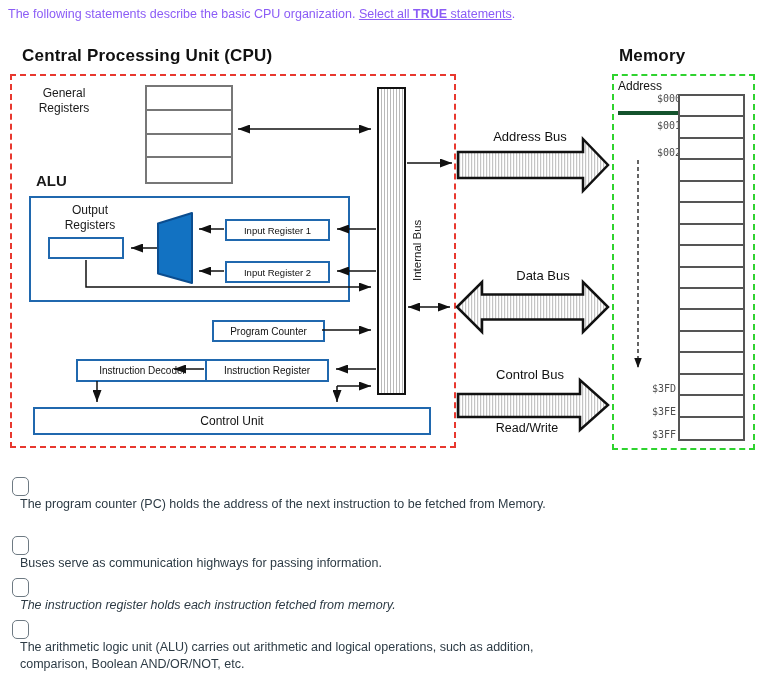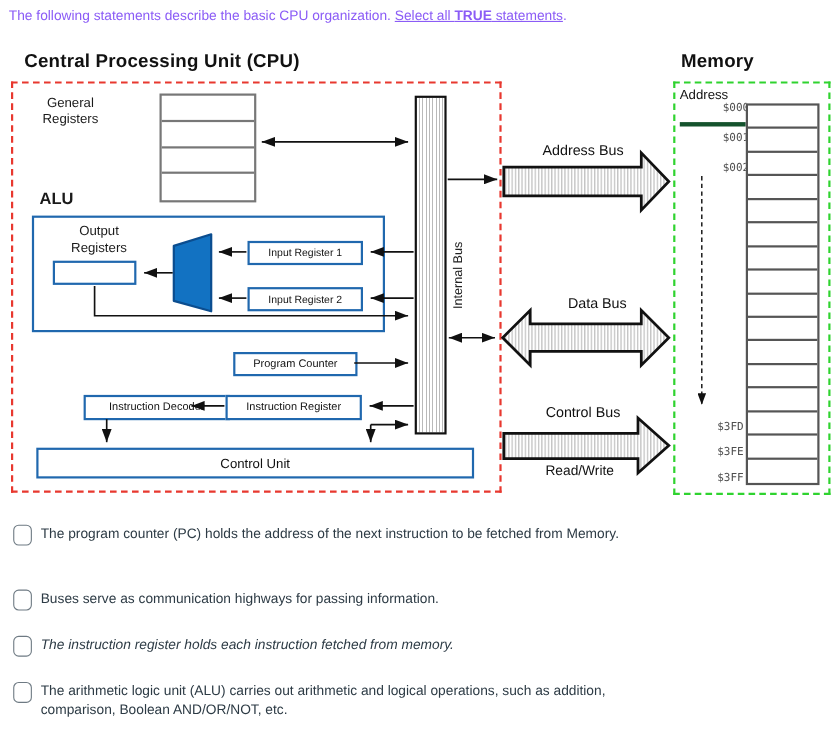--- a/index.html
+++ b/index.html
@@ -53,21 +53,21 @@
 
   
   .addr-head{left:618px;top:79px;font-size:12px;color:#111;border-bottom:4px solid #14532d;width:60px;padding-bottom:18px;}
   .addr{font-size:10px;}
   .memcells{left:678px;top:94px;width:63px;height:343px;border:2px solid #555;
             display:grid;grid-auto-rows:1fr;background:#fff;}
   .mem-cell{border-bottom:2px solid #555;}
   .mem-cell:last-child{border-bottom:none;}
 
   
-  .stmt-row{left:12px;width:600px;display:flex;align-items:flex-start;}
+  .stmt-row{left:12px;width:600px;display:flex;align-items:flex-start;flex-direction:column;}
   .cbx{width:15px;height:17px;border:1.5px solid #6e7a83;border-radius:5px;background:#fff;flex:0 0 auto;}
   .stmt-text{margin-left:8px;font-size:12.5px;line-height:1.35;color:#2d3b45;width:545px;}
 
   svg{display:block;}
 </style>
 </head>
 <body>
 
 <div class="abs question">
   <span>The following statements describe the basic CPU organization. </span><span class="u">Select all </span><span class="b">TRUE</span><span class="u"> statements</span><span>.</span>

